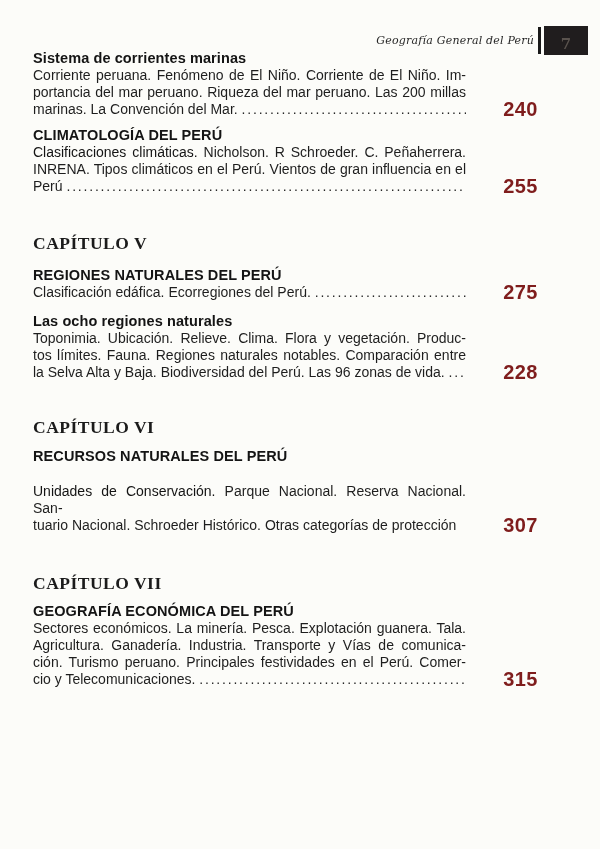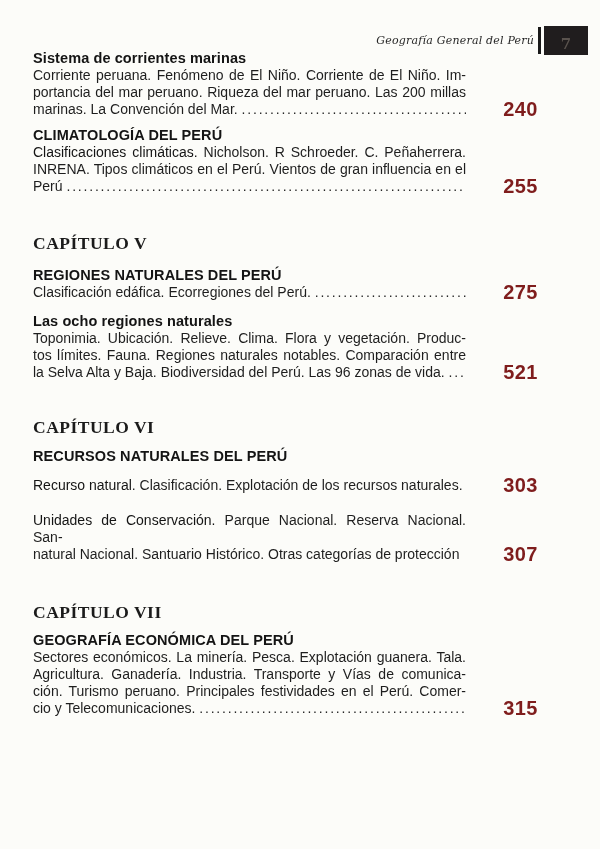--- a/index.html
+++ b/index.html
@@ -128,38 +128,32 @@
     <div class="entry" style="margin-top:12px">
       <div class="etext">
         <div class="h-sans">Las ocho regiones naturales</div>
         <div class="jline">Toponimia. Ubicación. Relieve. Clima. Flora y vegetación. Produc-</div>
         <div class="jline">tos límites. Fauna. Regiones naturales notables. Comparación entre</div>
         <div class="dotline">
           <span class="lead">la Selva Alta y Baja. Biodiversidad del Perú. Las 96 zonas de vida. </span>
           <span class="dots">....................................................................................................</span>
         </div>
       </div>
-      <div class="epage">521</div>
+      <div class="epage">228</div>
     </div>
 
     <div class="chapter" style="margin-top:36px">CAPÍTULO VI</div>
 
     <div class="h-sans" style="margin-top:11px">RECURSOS NATURALES DEL PERÚ</div>
 
-    <div class="entry" style="margin-top:12px">
-      <div class="etext">
-        <div><b>Recurso natural</b><span>. Clasificación. Explotación de los recursos naturales.</span></div>
-      </div>
-      <div class="epage">303</div>
-    </div>
 
     <div class="entry" style="margin-top:18px">
       <div class="etext">
         <div class="jline"><b>Unidades de Conservación.</b><span> Parque Nacional. Reserva Nacional. San-</span></div>
-        <div>natural Nacional. Santuario Histórico. Otras categorías de protección</div>
+        <div>tuario Nacional. Schroeder Histórico. Otras categorías de protección</div>
       </div>
       <div class="epage">307</div>
     </div>
 
     <div class="chapter" style="margin-top:39px">CAPÍTULO VII</div>
 
     <div class="entry" style="margin-top:10px">
       <div class="etext">
         <div class="h-sans">GEOGRAFÍA ECONÓMICA DEL PERÚ</div>
         <div class="jline">Sectores económicos. La minería. Pesca. Explotación guanera. Tala.</div>

